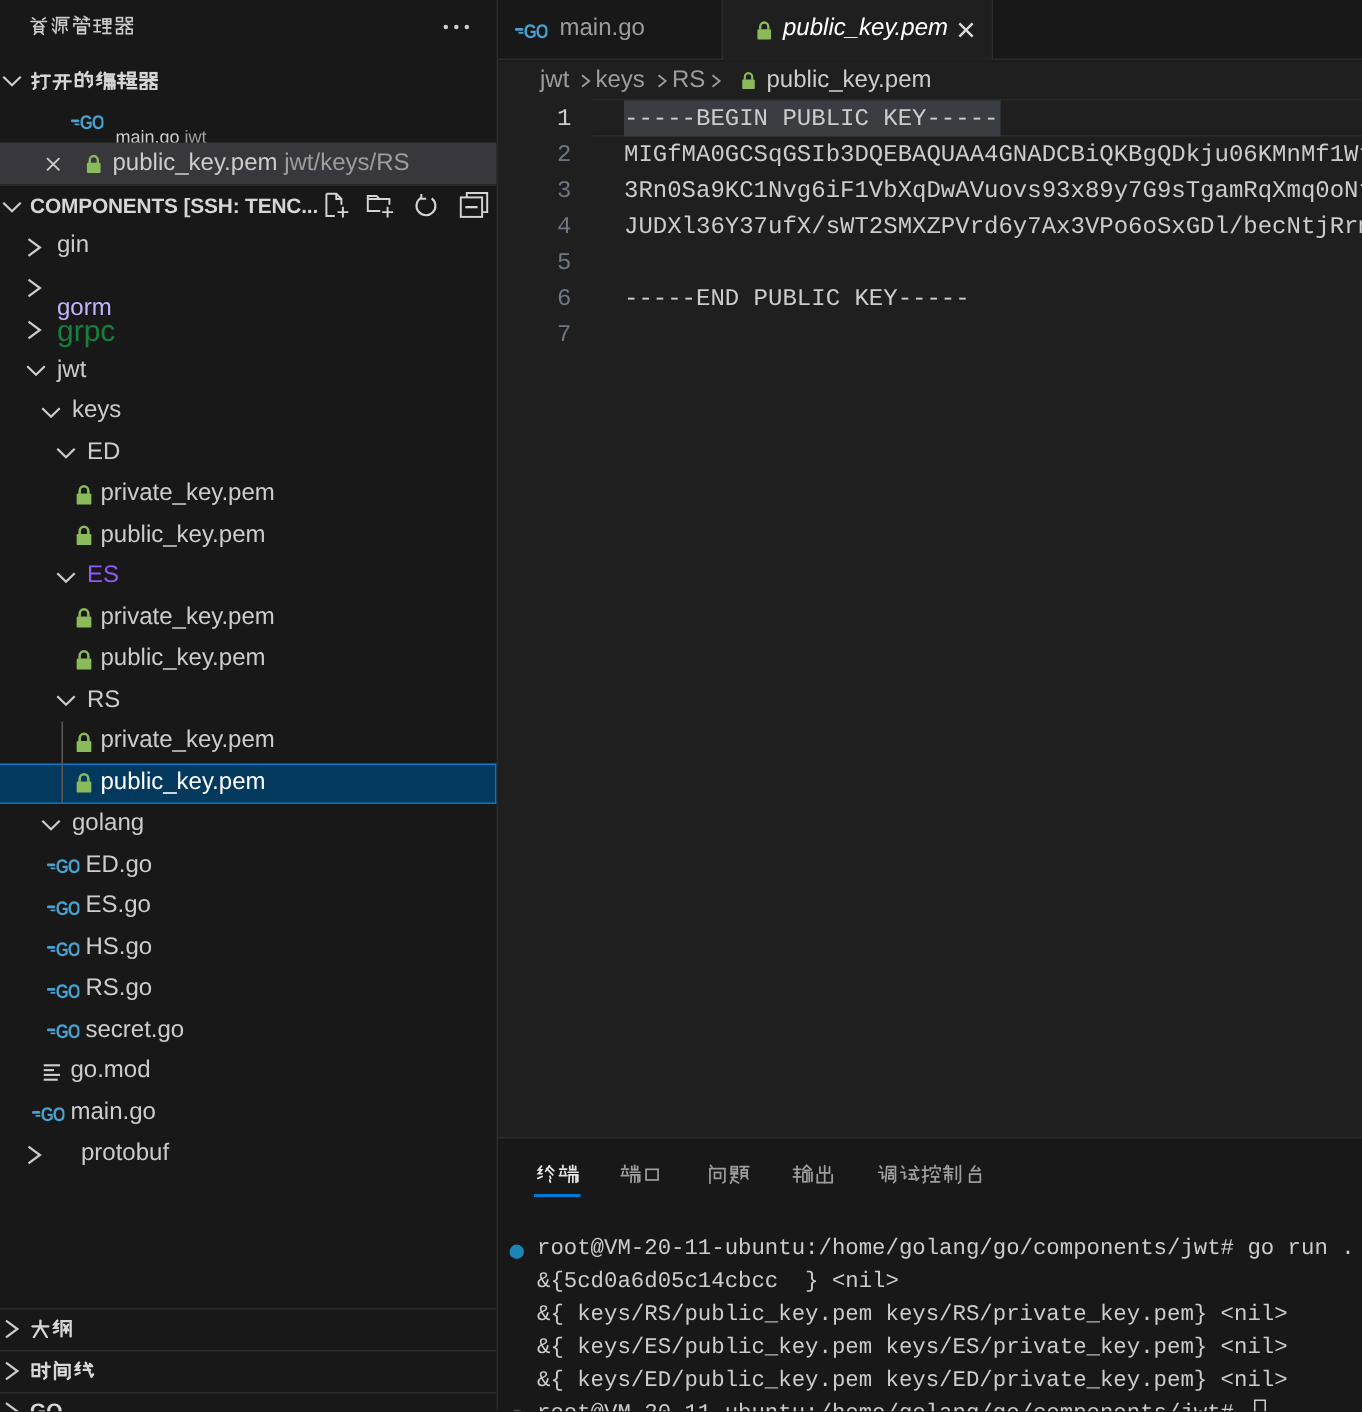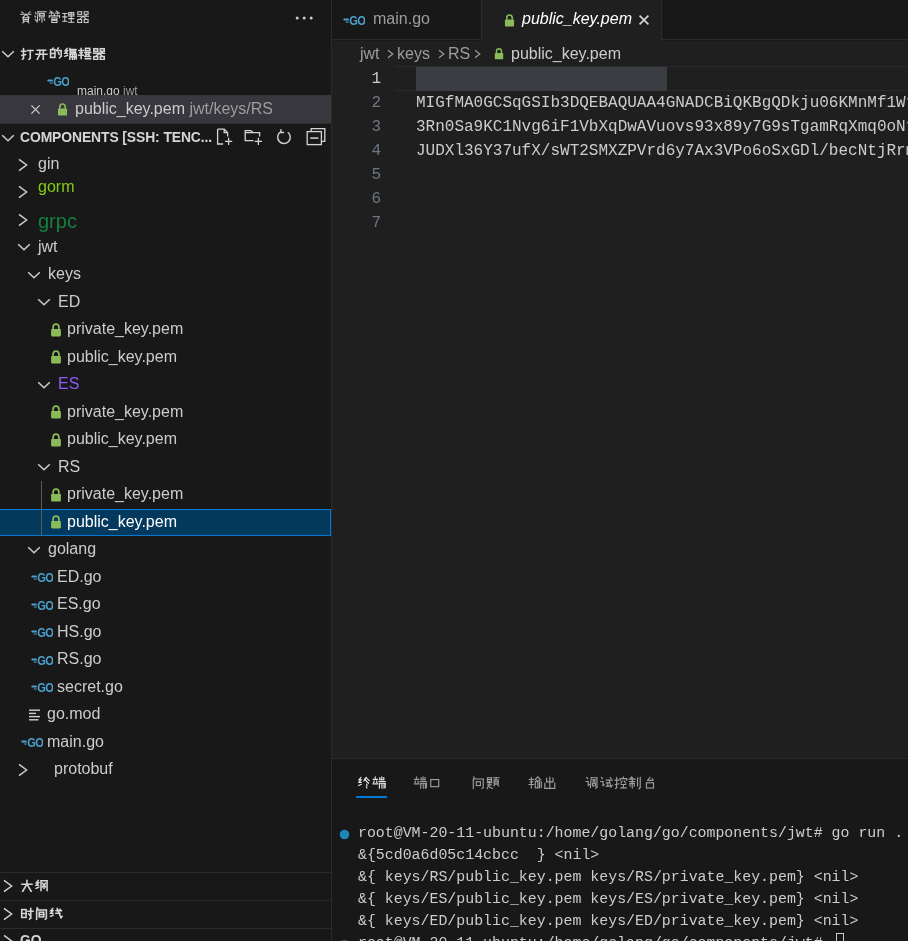--- a/index.html
+++ b/index.html
@@ -193,21 +193,21 @@
     </svg>
 <div class="abs" style="left:0;top:508.5px;width:331px;height:27.5px;background:#04395e;border:1px solid #0078d4;border-left:none"></div>
 <div class="abs" style="left:41px;top:481.0px;width:1px;height:55.0px;background:#5a5a5a"></div>
 <svg style="position:absolute;left:16px;top:156.75px" width="16" height="16" viewBox="0 0 16 16">
       <polyline points="3,2.4 10.6,8 3,13.6" fill="none" stroke="#cccccc" stroke-width="1.5"></polyline>
     </svg>
 <div class="lbl" style="left:38px;top:155.2px;font-size:16px;color:#cccccc">gin</div>
 <svg style="position:absolute;left:16px;top:184.25px" width="16" height="16" viewBox="0 0 16 16">
       <polyline points="3,2.4 10.6,8 3,13.6" fill="none" stroke="#cccccc" stroke-width="1.5"></polyline>
     </svg>
-<div class="lbl" style="left:38px;top:178px;font-size:16px;color:#84cc16">gorm</div>
+<div class="lbl" style="left:38px;top:197px;font-size:16px;color:#c4b5fd">gorm</div>
 <svg style="position:absolute;left:16px;top:211.75px" width="16" height="16" viewBox="0 0 16 16">
       <polyline points="3,2.4 10.6,8 3,13.6" fill="none" stroke="#cccccc" stroke-width="1.5"></polyline>
     </svg>
 <div class="lbl" style="left:38px;top:210.2px;font-size:20px;color:#15803d">grpc</div>
 <svg style="position:absolute;left:16px;top:239.25px" width="16" height="16" viewBox="0 0 16 16">
       <polyline points="2.2,5.2 8,10.8 13.8,5.2" fill="none" stroke="#cccccc" stroke-width="1.5"></polyline>
     </svg>
 <div class="lbl" style="left:38px;top:237.7px;font-size:16px;color:#cccccc">jwt</div>
 <svg style="position:absolute;left:26px;top:266.75px" width="16" height="16" viewBox="0 0 16 16">
       <polyline points="2.2,5.2 8,10.8 13.8,5.2" fill="none" stroke="#cccccc" stroke-width="1.5"></polyline>
@@ -423,28 +423,30 @@
     </svg>
 <svg style="position:absolute;left:493px;top:46.64px" width="12" height="13.7" viewBox="0 0 14 16">
       <path d="M4.1,7.2 V5.2 a2.9,3.1 0 0 1 5.8,0 V7.2" fill="none" stroke="#8bba5a" stroke-width="1.7"></path>
       <rect x="2.1" y="7" width="9.8" height="7.4" rx="0.8" fill="#8bba5a"></rect>
     </svg>
 <div class="lbl" style="left:511px;top:45px;font-size:16px;color:#cccccc">public_key.pem</div>
 <div class="abs" style="left:395px;top:66px;width:513px;height:1px;background:#2a2a2a"></div>
 <div class="abs" style="left:395px;top:90px;width:513px;height:1px;background:#2a2a2a"></div>
 <div class="abs" style="left:416px;top:67px;width:251px;height:24px;background:#3a3d41"></div>
 <div class="mono" style="position:absolute;left:340px;top:69.5px;width:41px;text-align:right;font-size:16px;color:#cccccc">1</div>
+<div class="mono" style="position:absolute;left:416px;top:69.5px;font-size:16px;color:#cccccc">-----BEGIN PUBLIC KEY-----</div>
 <div class="mono" style="position:absolute;left:340px;top:93.5px;width:41px;text-align:right;font-size:16px;color:#6e7681">2</div>
 <div class="mono" style="position:absolute;left:416px;top:93.5px;font-size:16px;color:#cccccc">MIGfMA0GCSqGSIb3DQEBAQUAA4GNADCBiQKBgQDkju06KMnMf1Wtq</div>
 <div class="mono" style="position:absolute;left:340px;top:117.5px;width:41px;text-align:right;font-size:16px;color:#6e7681">3</div>
 <div class="mono" style="position:absolute;left:416px;top:117.5px;font-size:16px;color:#cccccc">3Rn0Sa9KC1Nvg6iF1VbXqDwAVuovs93x89y7G9sTgamRqXmq0oNtE</div>
 <div class="mono" style="position:absolute;left:340px;top:141.5px;width:41px;text-align:right;font-size:16px;color:#6e7681">4</div>
 <div class="mono" style="position:absolute;left:416px;top:141.5px;font-size:16px;color:#cccccc">JUDXl36Y37ufX/sWT2SMXZPVrd6y7Ax3VPo6oSxGDl/becNtjRrmh</div>
 <div class="mono" style="position:absolute;left:340px;top:165.5px;width:41px;text-align:right;font-size:16px;color:#6e7681">5</div>
 <div class="mono" style="position:absolute;left:340px;top:189.5px;width:41px;text-align:right;font-size:16px;color:#6e7681">6</div>
+<div class="mono" style="position:absolute;left:416px;top:189.5px;font-size:16px;color:#cccccc">-----END PUBLIC KEY-----</div>
 <div class="mono" style="position:absolute;left:340px;top:213.5px;width:41px;text-align:right;font-size:16px;color:#6e7681">7</div>
 <div class="abs" style="left:332px;top:758px;width:576px;height:1px;background:#2b2b2b"></div>
 <div style="position:absolute;left:357px;top:776.40px">
       <svg width="28.9" height="14.2" viewBox="0 0 32.6 16" style="display:block" xmlns="http://www.w3.org/2000/svg">
         <g fill="none" stroke="#e7e7e7" stroke-width="1.3" stroke-linecap="round">
           <g transform="translate(0.0,0)">
             <polyline points="4.5,1.6 2.2,4.4 4.6,4.4 2.2,7.2 4.8,7.2"></polyline>
             <line x1="1.8" y1="10.8" x2="5" y2="9.4"></line>
             <line x1="10.6" y1="1.4" x2="7.6" y2="5.4"></line>
             <line x1="10.2" y1="1.8" x2="13.8" y2="5.2"></line>

